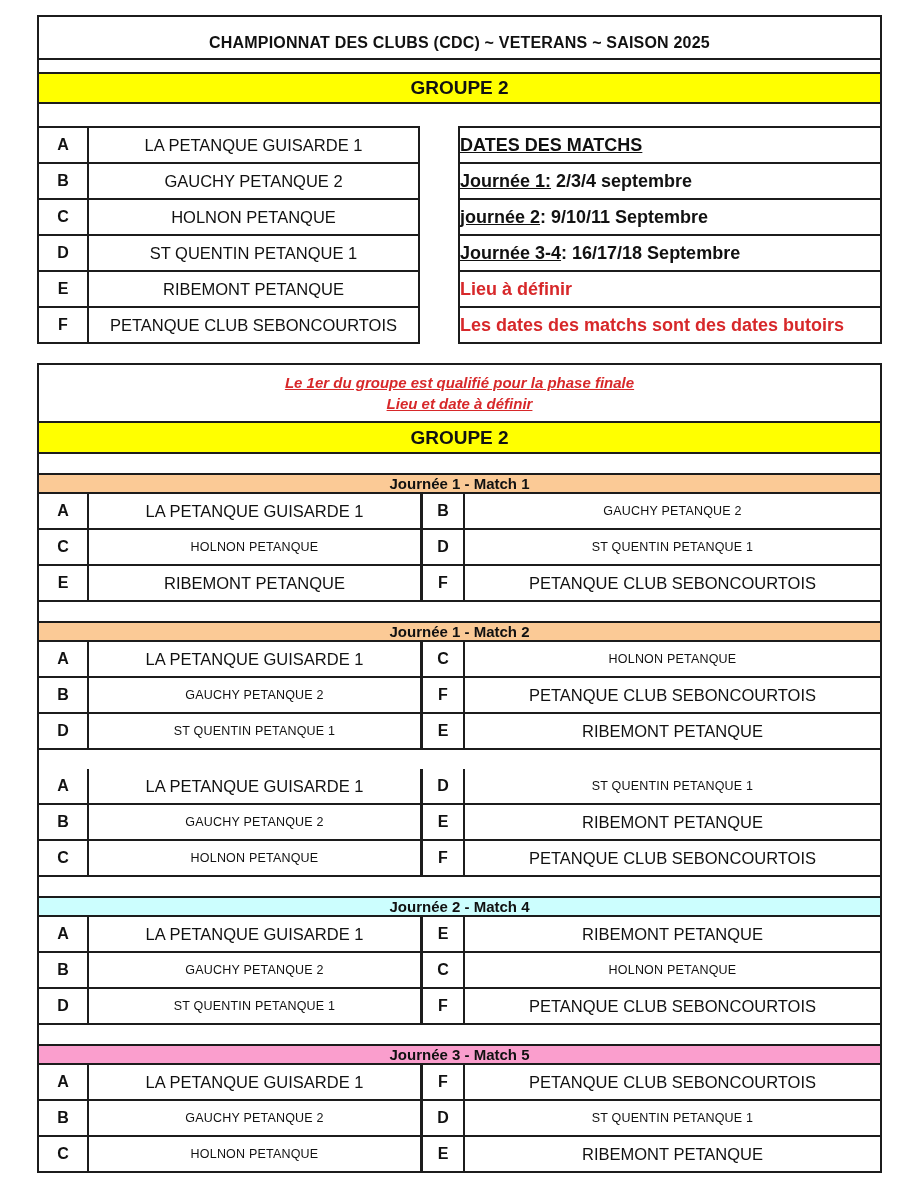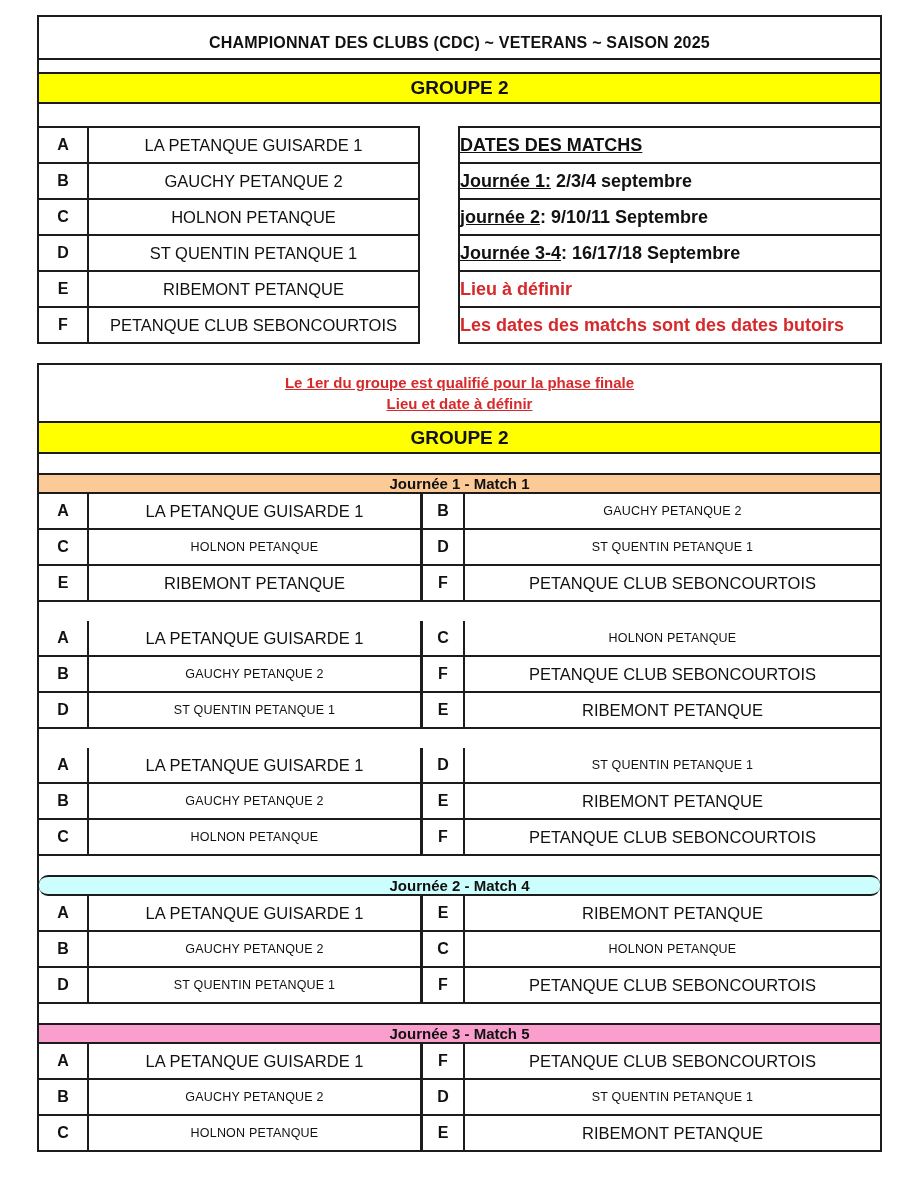--- a/index.html
+++ b/index.html
@@ -28,21 +28,21 @@
 
   .dates-table{width:424px;border:2px solid var(--line);box-sizing:border-box;}
   .drow{height:34px;border-bottom:2px solid var(--line);display:flex;align-items:center;justify-content:flex-start;font-weight:bold;font-size:18px;white-space:pre;}
   .u{text-decoration:underline;}
   .red{color:var(--red);}
 
   .section-gap{height:19px;}
 
   
   .section2{border:2px solid var(--line);box-sizing:content-box;}
-  .qual{height:56px;display:flex;flex-direction:column;align-items:center;justify-content:center;gap:4px;}
+  .qual{height:56px;display:flex;flex-direction:column;align-items:center;justify-content:center;gap:4px;font-style:italic;}
   .qline{color:var(--red);font-weight:bold;font-size:15px;text-decoration:underline;}
   .banner2{height:29px;border-top:2px solid var(--line);border-bottom:2px solid var(--line);display:flex;align-items:center;justify-content:center;font-weight:bold;font-size:19px;background:var(--yellow);}
   .spacer{height:19px;}
   .mheader{height:17px;border-top:2px solid var(--line);border-bottom:2px solid var(--line);display:flex;align-items:center;justify-content:center;font-weight:bold;font-size:15px;}
   .mrow{display:flex;height:34px;border-bottom:2px solid var(--line);}
   .match:last-child .mrow:last-child{border-bottom:none;}
   .mrow .lcell2{width:48px;border-right:2px solid var(--line);display:flex;align-items:center;justify-content:center;font-weight:bold;font-size:16px;}
   .mteam1{width:331px;border-right:3px solid var(--line);display:flex;align-items:center;justify-content:center;font-size:16.5px;}
   .lcell3{width:40px;border-right:2px solid var(--line);display:flex;align-items:center;justify-content:center;font-weight:bold;font-size:16px;}
   .mteam2{flex:1;display:flex;align-items:center;justify-content:center;font-size:16.5px;}
@@ -135,20 +135,21 @@
         <div class="mrow">
           <div class="lcell2">E</div>
           <div class="mteam1">RIBEMONT PETANQUE</div>
           <div class="lcell3">F</div>
           <div class="mteam2">PETANQUE CLUB SEBONCOURTOIS</div>
         </div>
       </div>
       <div class="spacer"></div>
 
       <div class="match">
+        <div class="mheader" style="background-color: rgb(251, 202, 150);">Journée 1 - Match 2</div>
         <div class="mrow">
           <div class="lcell2">A</div>
           <div class="mteam1">LA PETANQUE GUISARDE 1</div>
           <div class="lcell3">C</div>
           <div class="mteam2 t-sm">HOLNON PETANQUE</div>
         </div>
         <div class="mrow">
           <div class="lcell2">B</div>
           <div class="mteam1 t-sm">GAUCHY PETANQUE 2</div>
           <div class="lcell3">F</div>
@@ -179,21 +180,21 @@
         <div class="mrow">
           <div class="lcell2">C</div>
           <div class="mteam1 t-sm">HOLNON PETANQUE</div>
           <div class="lcell3">F</div>
           <div class="mteam2">PETANQUE CLUB SEBONCOURTOIS</div>
         </div>
       </div>
       <div class="spacer"></div>
 
       <div class="match">
-        <div class="mheader" style="background-color: rgb(204, 254, 254); border-radius: 9px;">Journée 2 - Match 4</div>
+        <div class="mheader" style="background-color: rgb(204, 254, 254);">Journée 2 - Match 4</div>
         <div class="mrow">
           <div class="lcell2">A</div>
           <div class="mteam1">LA PETANQUE GUISARDE 1</div>
           <div class="lcell3">E</div>
           <div class="mteam2">RIBEMONT PETANQUE</div>
         </div>
         <div class="mrow">
           <div class="lcell2">B</div>
           <div class="mteam1 t-sm">GAUCHY PETANQUE 2</div>
           <div class="lcell3">C</div>

